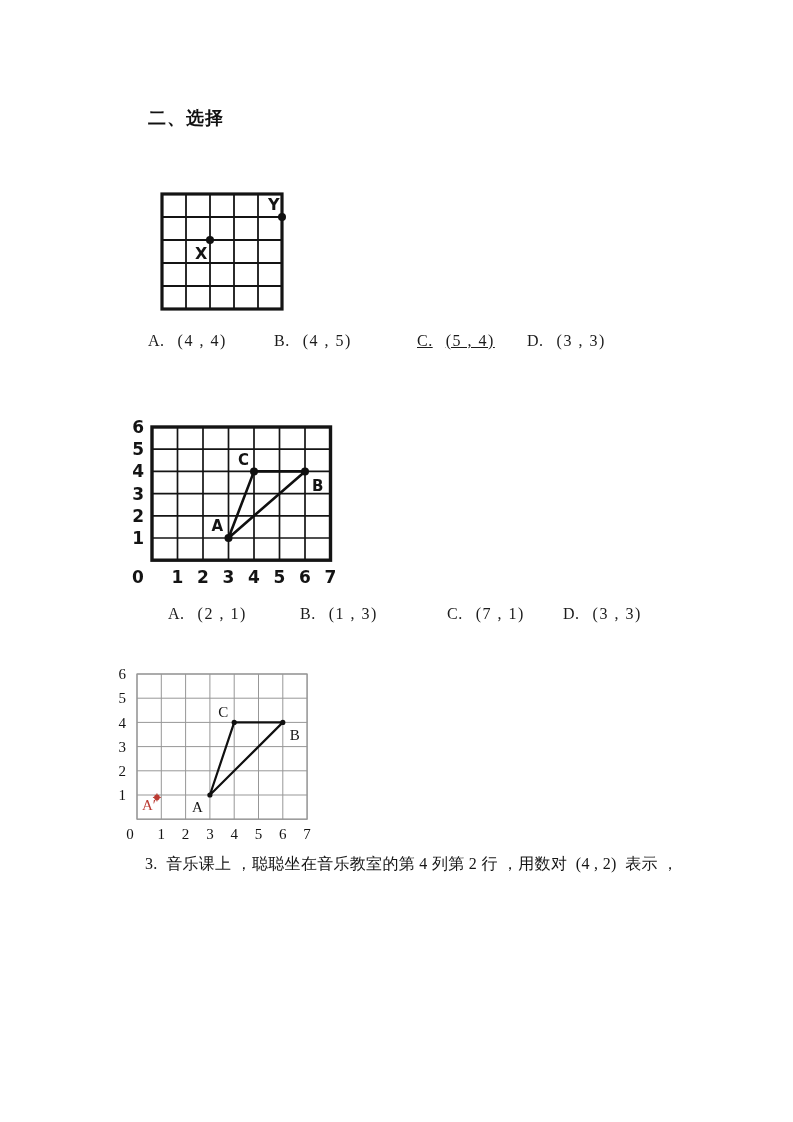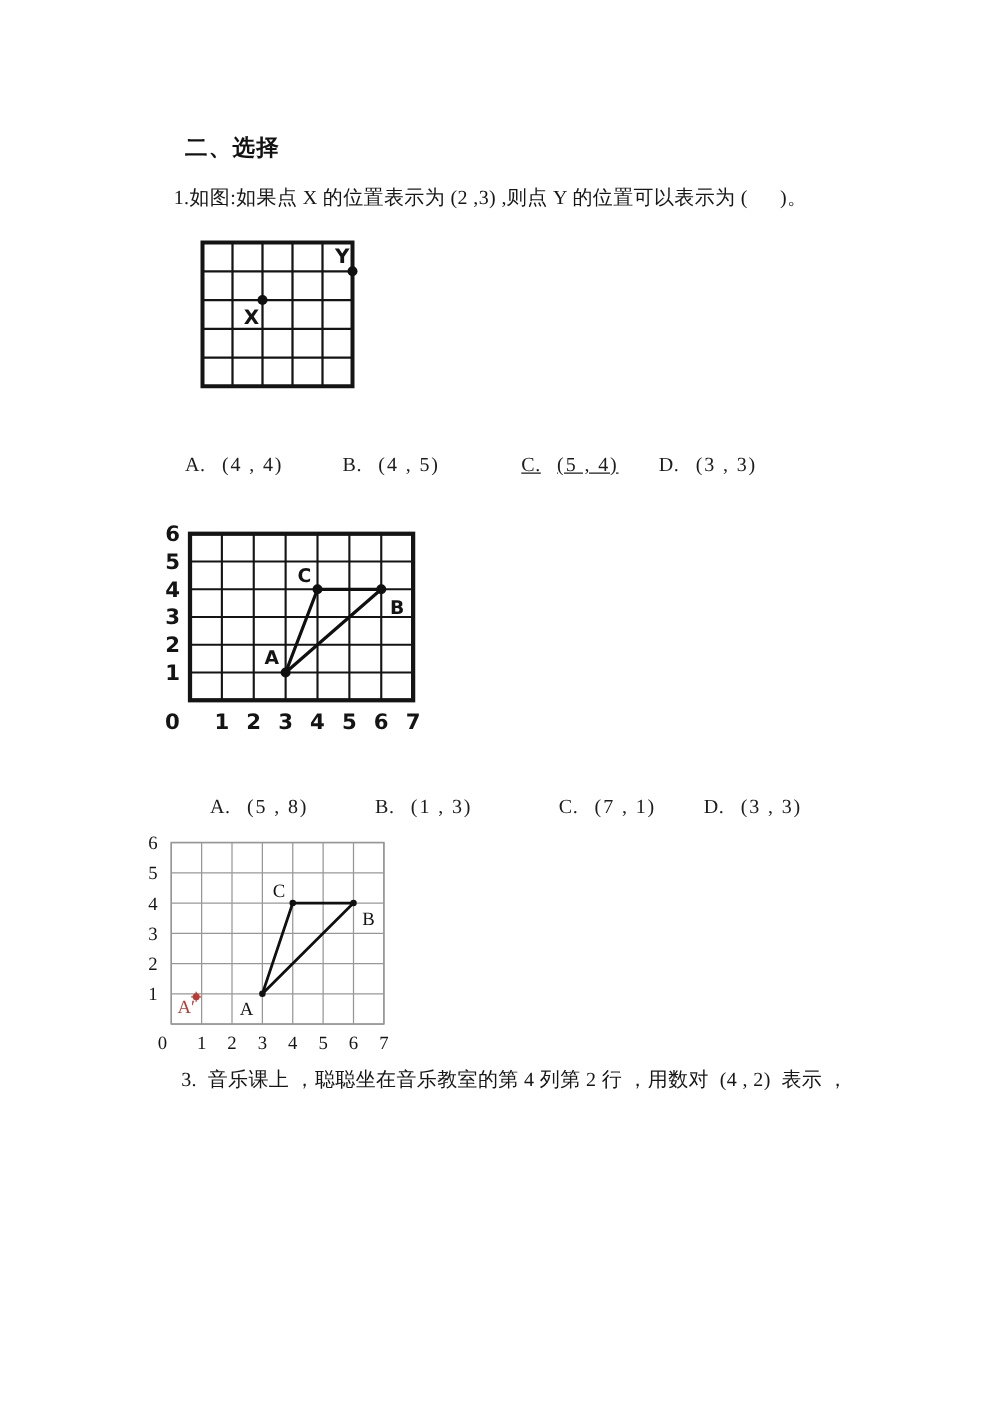--- a/index.html
+++ b/index.html
@@ -1,34 +1,33 @@
 <!DOCTYPE html>
 <html><head>
 <meta charset="utf-8">
 <style>
   html,body{margin:0;padding:0;background:#ffffff;}
   .page{position:relative;width:675px;height:1122px;background:#ffffff;overflow:hidden;
         font-family:"Liberation Serif","DejaVu Serif",serif;color:#161616;}
   .abs{position:absolute;}
   .heading{font-size:18px;font-weight:bold;letter-spacing:1px;color:#111;}
   .qtext{font-size:16px;white-space:pre;letter-spacing:0.3px;}
-  .options-row{position:absolute;left:0;top:0;width:793px;height:24px;margin-top:32px;}
+  .options-row{position:absolute;left:0;top:0;width:793px;height:24px;}
   .option{position:absolute;font-size:16px;white-space:pre;color:#1c1c1c;}
   .option .opt-label{letter-spacing:0.5px;}
   .option .opt-value{margin-left:13px;letter-spacing:1.5px;}
   svg{display:block;}
 </style>
 </head>
 <body>
 
 <div class="page">
 
   <div class="abs heading" style="left:148px;top:106px;">二、选择</div>
 
-  <div class="abs qtext" style="left:139px;top:148px;">1.如图:如果点 X 的位置表示为 (2 ,3) ,则点 Y 的位置可以表示为 (      )。</div>
 
   <svg id="fig1" class="abs" style="left:157px;top:190px;" width="134" height="126">
       <line x1="5" y1="4" x2="5" y2="119" stroke="#141414" stroke-width="1.8"></line>
       <line x1="29" y1="4" x2="29" y2="119" stroke="#141414" stroke-width="1.8"></line>
       <line x1="53" y1="4" x2="53" y2="119" stroke="#141414" stroke-width="1.8"></line>
       <line x1="77" y1="4" x2="77" y2="119" stroke="#141414" stroke-width="1.8"></line>
       <line x1="101" y1="4" x2="101" y2="119" stroke="#141414" stroke-width="1.8"></line>
       <line x1="125" y1="4" x2="125" y2="119" stroke="#141414" stroke-width="1.8"></line>
       <line x1="5" y1="4" x2="125" y2="4" stroke="#141414" stroke-width="1.8"></line>
       <line x1="5" y1="27" x2="125" y2="27" stroke="#141414" stroke-width="1.8"></line>
@@ -85,21 +84,21 @@
       <polygon points="108.5,118.99999999999999 134,52.39999999999999 185,52.39999999999999" fill="none" stroke="#101010" stroke-width="2.6" stroke-linejoin="round"></polygon>
       <circle cx="108.5" cy="118.99999999999999" r="4" fill="#101010"></circle>
       <text x="91.5" y="111.99999999999999" fill="#141414" font-family="&quot;DejaVu Sans&quot;,&quot;Liberation Sans&quot;,sans-serif" font-size="15" font-weight="bold" text-anchor="start">A</text>
       <circle cx="134" cy="52.39999999999999" r="4" fill="#101010"></circle>
       <text x="118" y="46.39999999999999" fill="#141414" font-family="&quot;DejaVu Sans&quot;,&quot;Liberation Sans&quot;,sans-serif" font-size="15" font-weight="bold" text-anchor="start">C</text>
       <circle cx="185" cy="52.39999999999999" r="4" fill="#101010"></circle>
       <text x="192" y="72.39999999999999" fill="#141414" font-family="&quot;DejaVu Sans&quot;,&quot;Liberation Sans&quot;,sans-serif" font-size="15" font-weight="bold" text-anchor="start">B</text>
     </svg>
 
   <div class="options-row" style="top:605px;">
-    <span class="option" style="left:168px;"><span class="opt-label">A.</span><span class="opt-value">(5 , 8)</span></span>
+    <span class="option" style="left:168px;"><span class="opt-label">A.</span><span class="opt-value">(2 , 1)</span></span>
     <span class="option" style="left:300px;"><span class="opt-label">B.</span><span class="opt-value">(1 , 3)</span></span>
     <span class="option" style="left:447px;"><span class="opt-label">C.</span><span class="opt-value">(7 , 1)</span></span>
     <span class="option" style="left:563px;"><span class="opt-label">D.</span><span class="opt-value">(3 , 3)</span></span>
   </div>
 
   <svg id="fig3" class="abs" style="left:109px;top:656px;" width="212" height="192">
       <line x1="28" y1="18" x2="28" y2="163.2" stroke="#979797" stroke-width="1"></line>
       <line x1="52.3" y1="18" x2="52.3" y2="163.2" stroke="#979797" stroke-width="1"></line>
       <line x1="76.6" y1="18" x2="76.6" y2="163.2" stroke="#979797" stroke-width="1"></line>
       <line x1="100.9" y1="18" x2="100.9" y2="163.2" stroke="#979797" stroke-width="1"></line>

